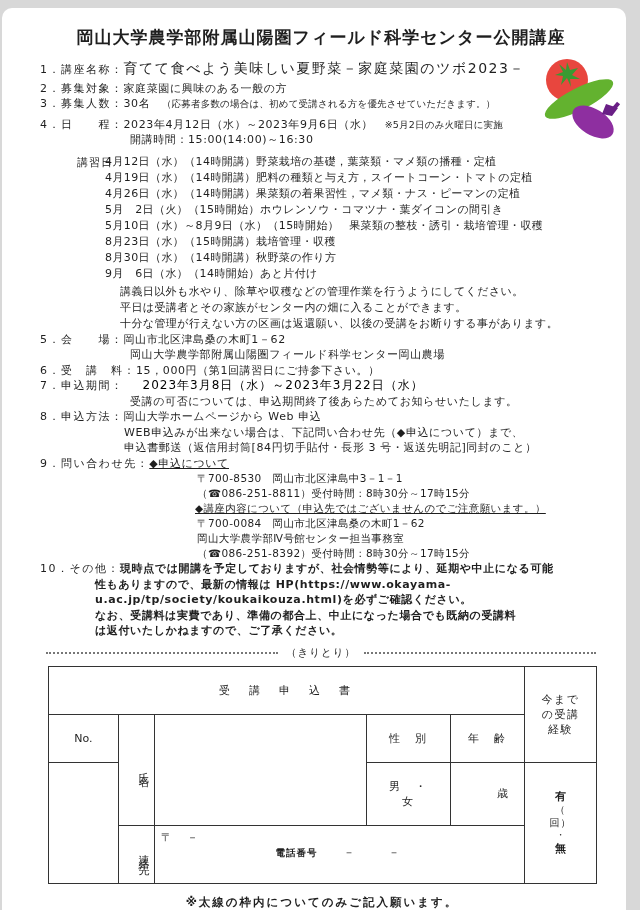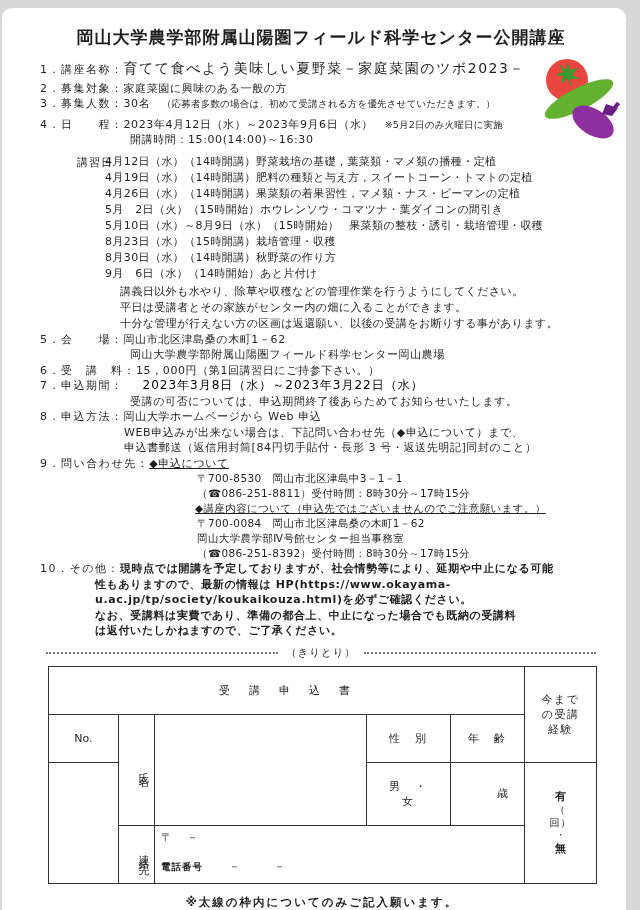--- a/index.html
+++ b/index.html
@@ -75,21 +75,21 @@
   .gender-h, .age-h { text-align:center; vertical-align:middle; letter-spacing:2px; height:42px; }
   .gender-v { text-align:center; vertical-align:middle; letter-spacing:2px; height:42px; }
   .age-v { text-align:right; vertical-align:middle; padding-right:10px; height:42px; }
   .exp-value { text-align:center; vertical-align:middle; }
   .exp-value span { display:block; line-height:13px; }
   .exp-yes, .exp-no { font-weight:bold; font-size:11px; }
   .exp-count { font-size:10px; letter-spacing:1px; }
   .exp-dot { font-size:9px; }
   .contact-cell { height:58px; vertical-align:top; padding:4px 6px !important; }
   .postal { font-size:11px; letter-spacing:2px; }
-  .phone-line { text-align:left; margin-top:14px; }
+  .phone-line { text-align:center; }
   .phone-lab { font-size:9.5px; font-weight:bold; letter-spacing:1px; }
   .phone-bl { font-size:11px; margin-left:26px; letter-spacing:4px; }
 
   .footnote { font-size:11.5px; font-weight:bold; letter-spacing:2px; margin-left:2px; }
   .fn1 { margin-top:11px;text-align:center; }
   .fn2 { margin-top:9px; }
 </style>
 </head>
 <body>
 

